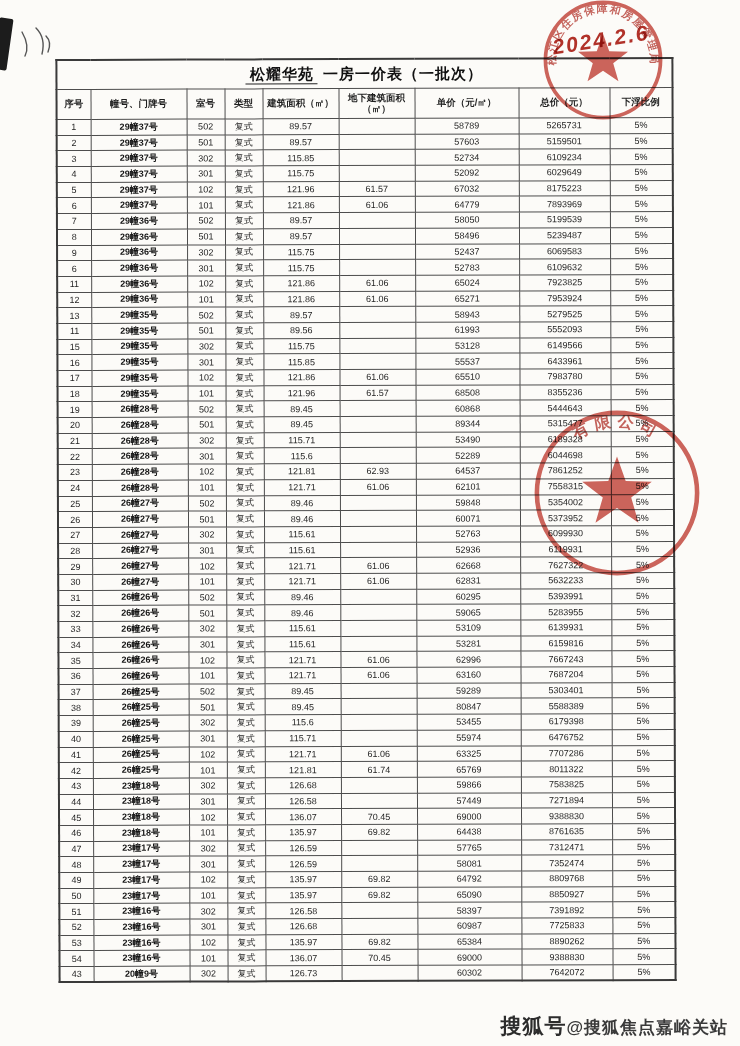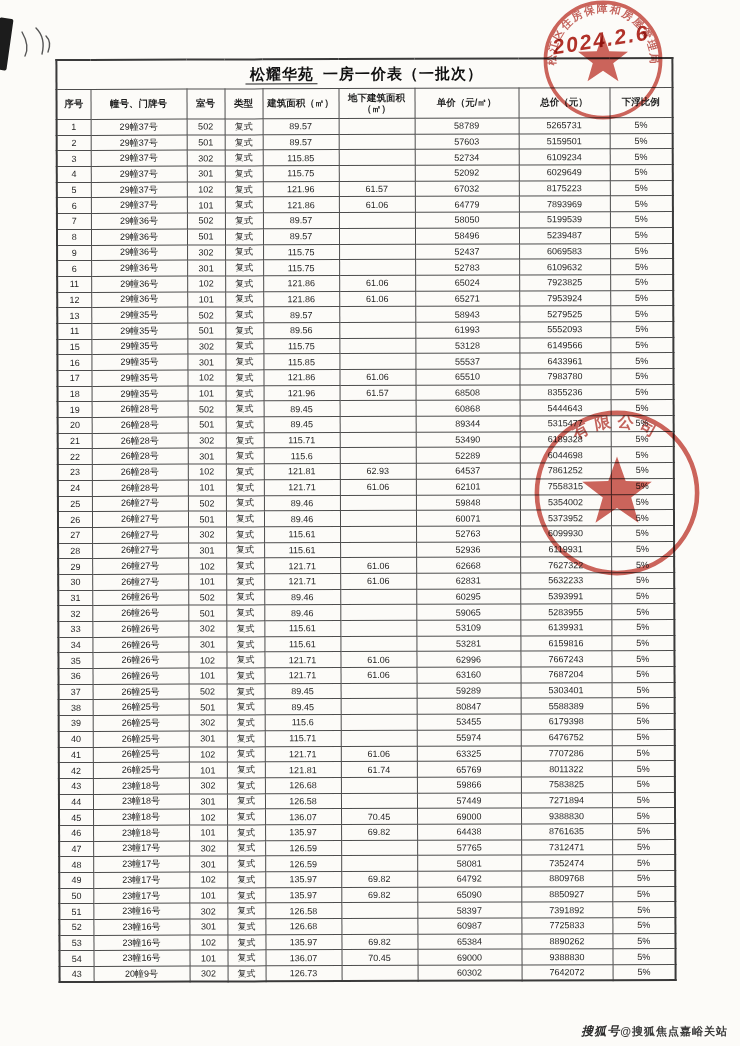--- a/index.html
+++ b/index.html
@@ -30,39 +30,39 @@
   .title-row th {
     font-size:15px; font-weight:bold; color:#111;
     padding:5px 0 4px 0; letter-spacing:1px; white-space:normal;
   }
   .title-underline { border-bottom:1.2px solid #222; padding:0 4px 1px 4px; }
   thead .header-row th {
     font-weight:bold; font-size:9.5px; height:30px;
     white-space:normal; line-height:1.15;
   }
   tbody td { height:15.7px; }
-  tbody td:nth-child(2) { font-weight:normal; color:#141414;margin-left:44px; }
+  tbody td:nth-child(2) { font-weight:bold; color:#141414;margin-left:44px; }
 
   
   .stamp { position:absolute; mix-blend-mode:multiply; opacity:.78; pointer-events:none; }
   .stamp-top { left:529px; top:-14px; width:148px; height:148px; }
   .stamp-mid { left:514px; top:390px; width:206px; height:206px; }
   .stamp-date {
     position:absolute; left:552px; top:28px; z-index:5;
     color:#b3322a; font-size:21px; font-style:italic; font-weight:bold;
     letter-spacing:2px; transform:rotate(-9deg); mix-blend-mode:multiply;
   }
 
   
   .watermark {
     position:absolute; right:12px; bottom:6px; color:#2c2c2c;
     letter-spacing:1px; white-space:nowrap;
   }
-  .watermark .brand { font-size:12px; font-weight:bold;font-style:italic; }
-  .watermark .handle { font-size:11px; font-weight:bold; color:#3a3a3a; }
+  .watermark .brand { font-size:21px; font-weight:bold; }
+  .watermark .handle { font-size:17px; font-weight:bold; color:#3a3a3a; }
 </style>
 </head>
 <body>
 
 <div class="page">
 
   <div class="corner-shadow"></div>
   <svg class="scribble" width="50" height="50">
     <path d="M6 10 q8 14 3 24 M20 6 q10 10 6 26 M30 14 q6 6 2 16" stroke="#555" stroke-width="1.4" fill="none" stroke-linecap="round"></path>
   </svg>

